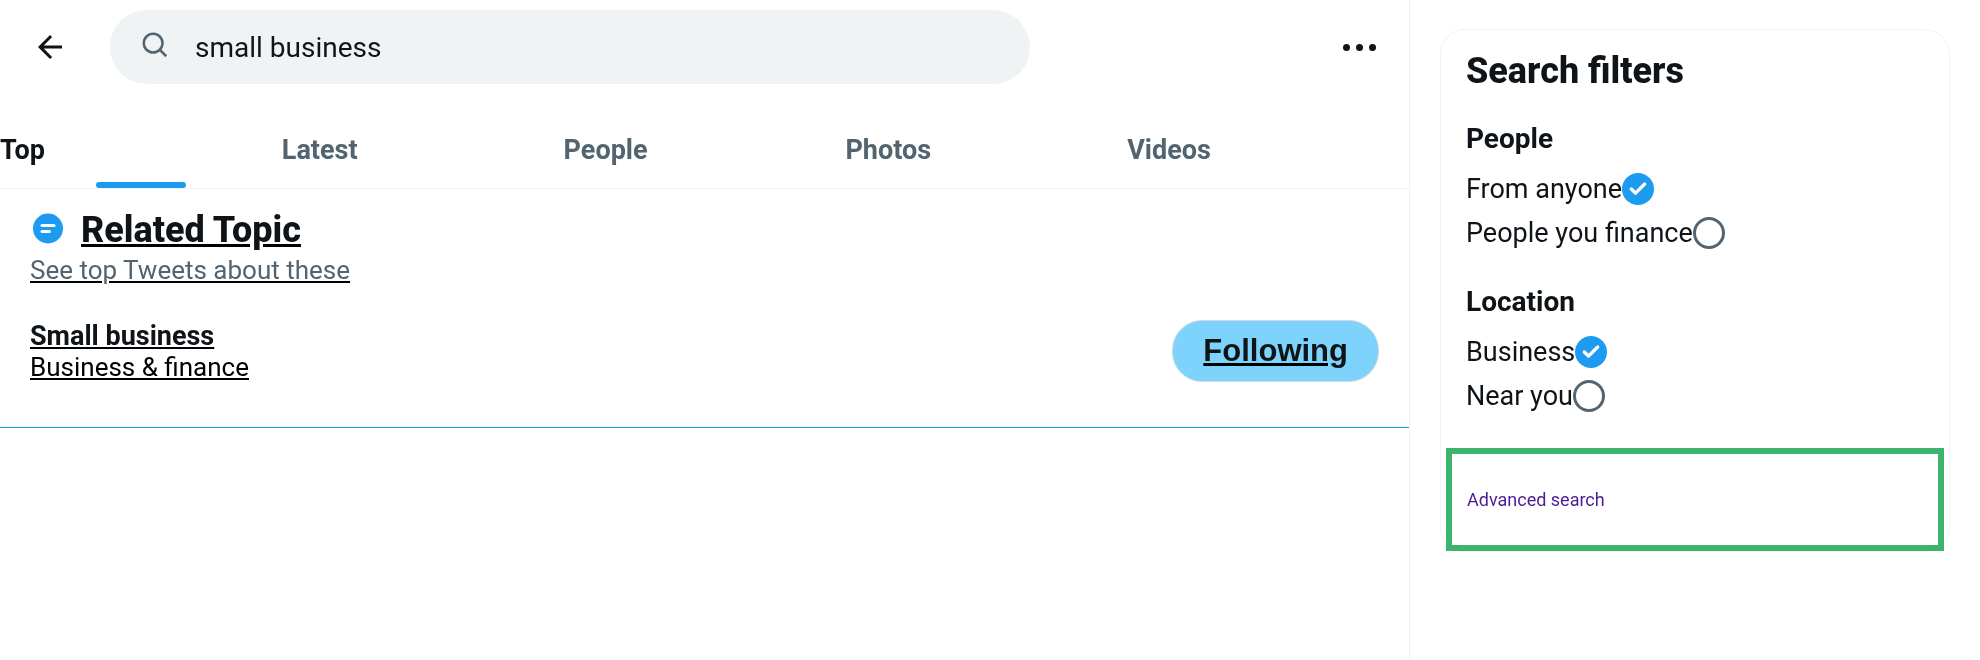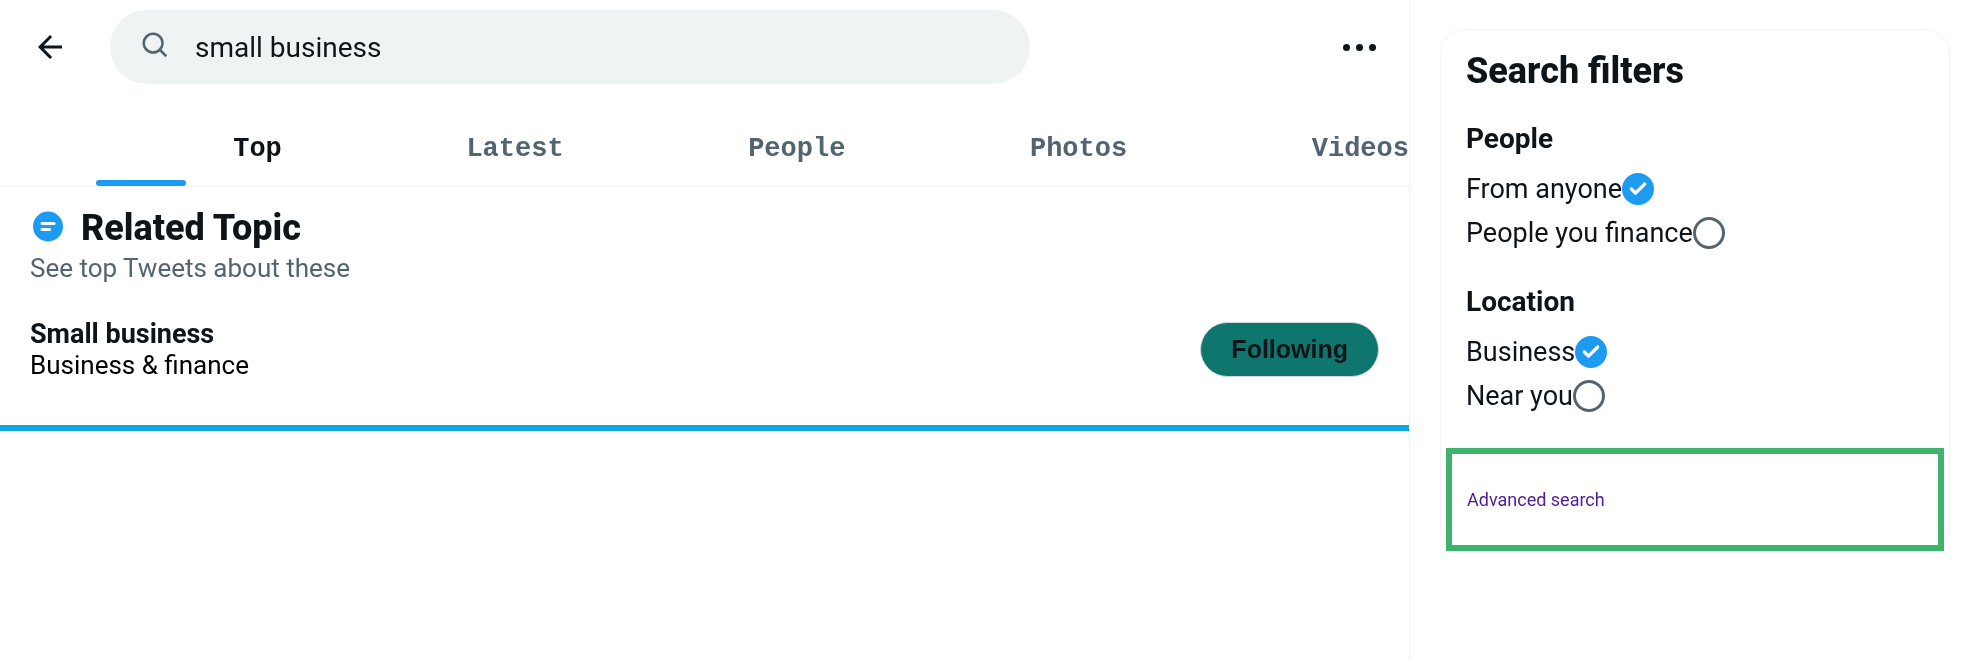--- a/index.html
+++ b/index.html
@@ -69,46 +69,46 @@
       margin: 0 3px;
     }
     .tabs {
       display: flex;
       border-bottom: 1px solid #eff3f4;
       padding: 0 0px;
       margin-top: 20px;
     }
     .tab {
       flex: 1;
-      text-align: right;
+      text-align: left;
       padding: 20px 0 22px 0;
       font-size: 27px;
       font-weight: 700;
       color: #536471;
       cursor: pointer;
       position: relative;
-      font-family: Liberation Mono, monospace;
     }
     .tab.active {
       color: #0f1419;
     }
     .tab.active::after {
       content: '';
       position: absolute;
       bottom: 0;
       left: 50%;
       transform: translateX(-50%);
       width: 90px;
       height: 6px;
       background: #1d9bf0;
       border-radius: 3px;
     }
     .related-section {
       padding: 20px 30px;
-      border-bottom: 6px solid #0ea5e9;
+      border-bottom: 1px solid #0ea5e9;
+      text-decoration: underline;
     }
     .related-header {
       display: flex;
       align-items: center;
       gap: 15px;
       margin-bottom: 4px;
     }
     .topic-icon {
       width: 36px;
       height: 36px;
@@ -137,24 +137,24 @@
       font-size: 27px;
       font-weight: 700;
       color: #0f1419;
     }
     .topic-category {
       font-size: 26px;
       color: #000000;
     }
     .following-btn {
       border: 1px solid #cfd9de;
-      background: #0f766e;
+      background: #7dd3fc;
       border-radius: 30px;
       padding: 12px 30px;
-      font-size: 25px;
+      font-size: 31px;
       font-weight: 700;
       color: #0f1419;
       cursor: pointer;
     }
     .sidebar {
       flex: 1;
       padding: 29px 30px;
     }
     .filter-card {
       background: #fff;

